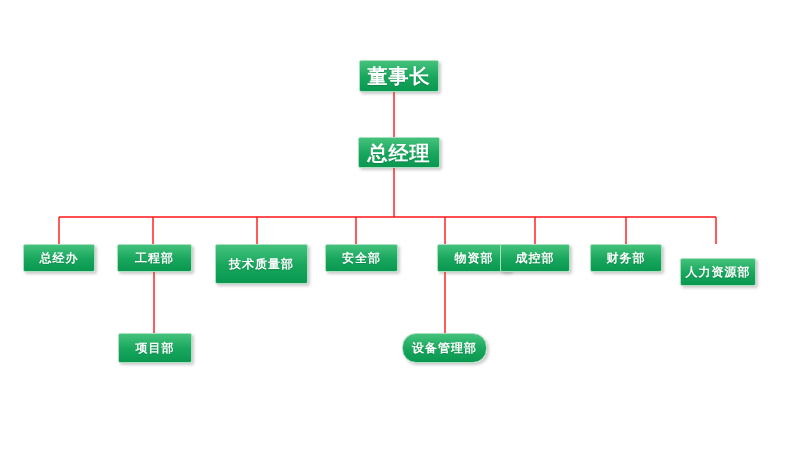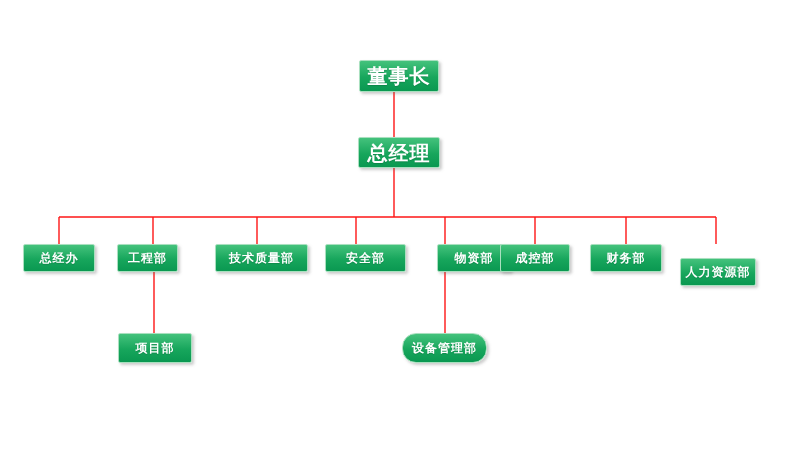--- a/index.html
+++ b/index.html
@@ -78,29 +78,29 @@
   </div>
 
   <div class="node lvl2" style="left:358px; top:137px; width:82px; height:31px;">
     <span>总经理</span>
   </div>
 
   <div class="node" style="left:23px; top:244px; width:72px; height:28px;">
     <span>总经办</span>
   </div>
 
-  <div class="node" style="left:117px; top:244px; width:61px; height:28px;">
+  <div class="node" style="left:117px; top:244px; width:75px; height:28px;">
     <span>工程部</span>
   </div>
 
-  <div class="node" style="left:215px; top:244px; width:93px; height:28px;">
+  <div class="node" style="left:215px; top:244px; width:93px; height:40px;">
     <span>技术质量部</span>
   </div>
 
-  <div class="node" style="left:325px; top:244px; width:81px; height:28px;align-items:center;">
+  <div class="node" style="left:325px; top:244px; width:73px; height:28px;align-items:center;">
     <span>安全部</span>
   </div>
 
   <div class="node" style="left:410px; top:244px; width:74px; height:28px;margin-left:27px;">
     <span>物资部</span>
   </div>
 
   <div class="node" style="left:500px; top:244px; width:70px; height:28px;">
     <span>成控部</span>
   </div>

